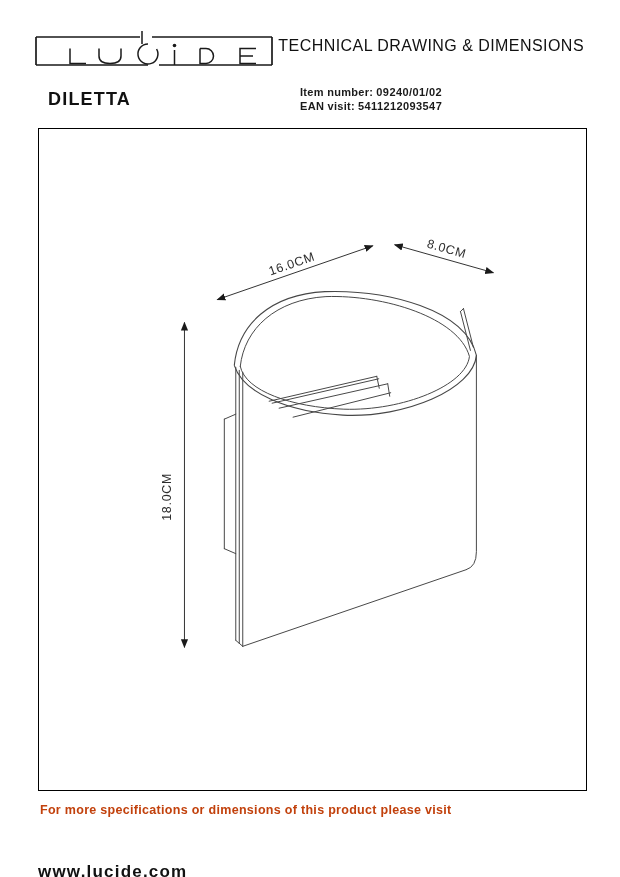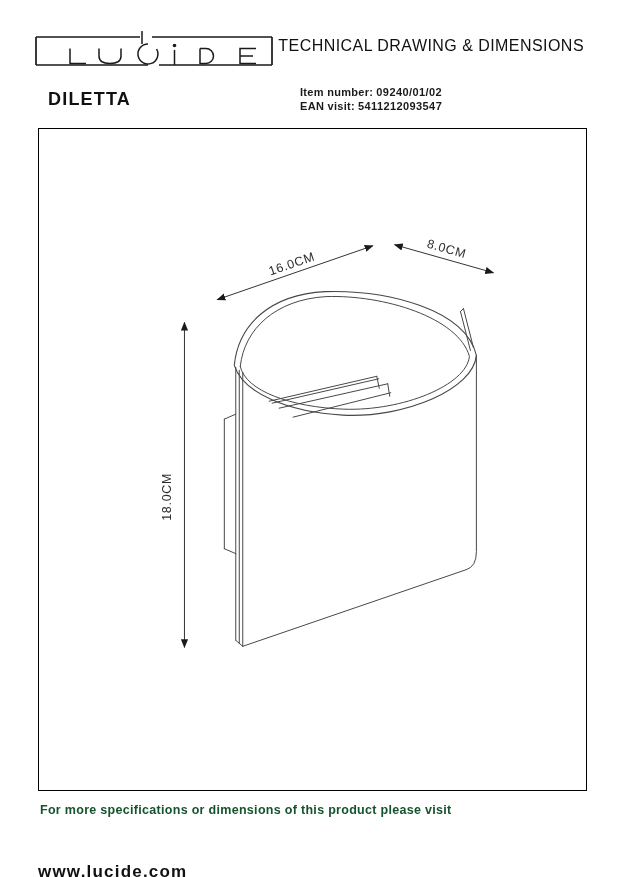--- a/index.html
+++ b/index.html
@@ -23,21 +23,21 @@
   .lbl { font-weight:bold; letter-spacing:0.3px; }
   .val-bold { font-weight:bold; letter-spacing:0.4px; }
   .val-reg { font-weight:bold; letter-spacing:0.4px; }
   .frame {
     position:absolute; left:38px; top:128px; width:549px; height:663px;
     border:1.6px solid #000; background:#fff;
   }
   .drawing-svg { position:absolute; left:0; top:0; width:100%; height:100%; }
   .footer-note {
     position:absolute; left:40px; top:803px; font-size:12.5px; font-weight:bold;
-    letter-spacing:0.3px; color:#14532d; white-space:nowrap;
+    letter-spacing:0.3px; color:#c2410c; white-space:nowrap;
   }
   .footer-site {
     position:absolute; left:38px; top:862px; font-size:17px; font-weight:bold;
     letter-spacing:1.2px; color:#111;
   }
   .cad-line { stroke:#474747; stroke-width:1; fill:none; stroke-linecap:round; stroke-linejoin:round; }
   .cad-rim  { stroke:#474747; stroke-width:1.1; fill:none; }
   .dim-line { stroke:#333; stroke-width:1; fill:none; }
   .dim-text { font-family:"Liberation Sans", sans-serif; font-size:12.5px; fill:#2d2d2d; letter-spacing:0.7px; }
   .logo-stroke { stroke:#1a1a1a; fill:none; }

